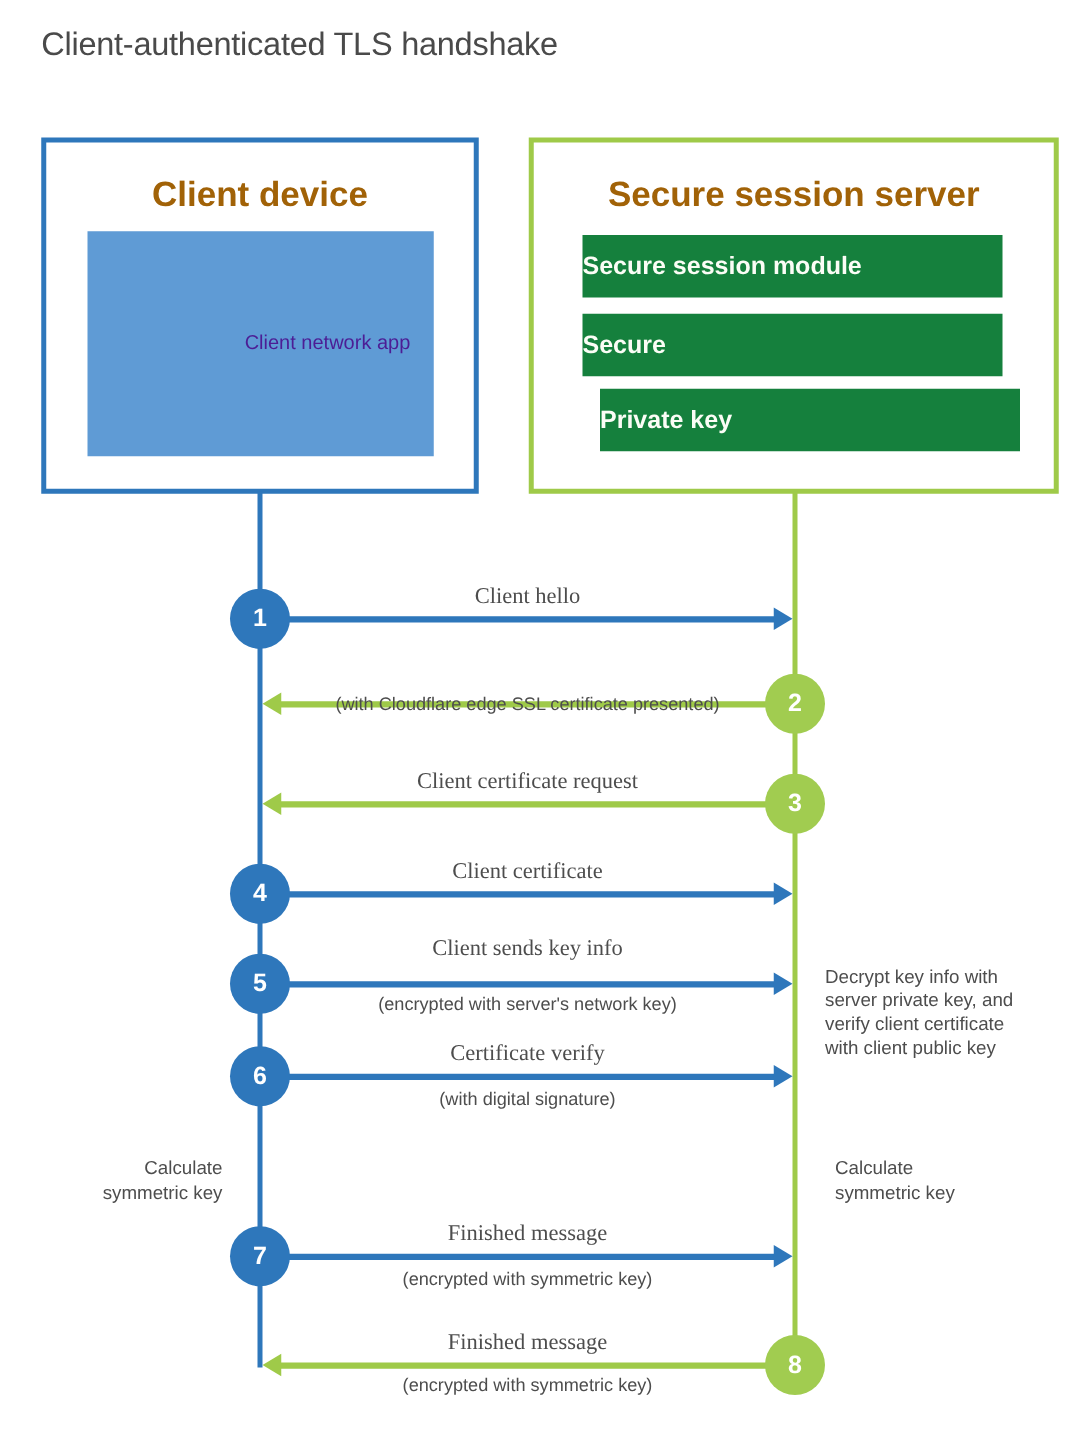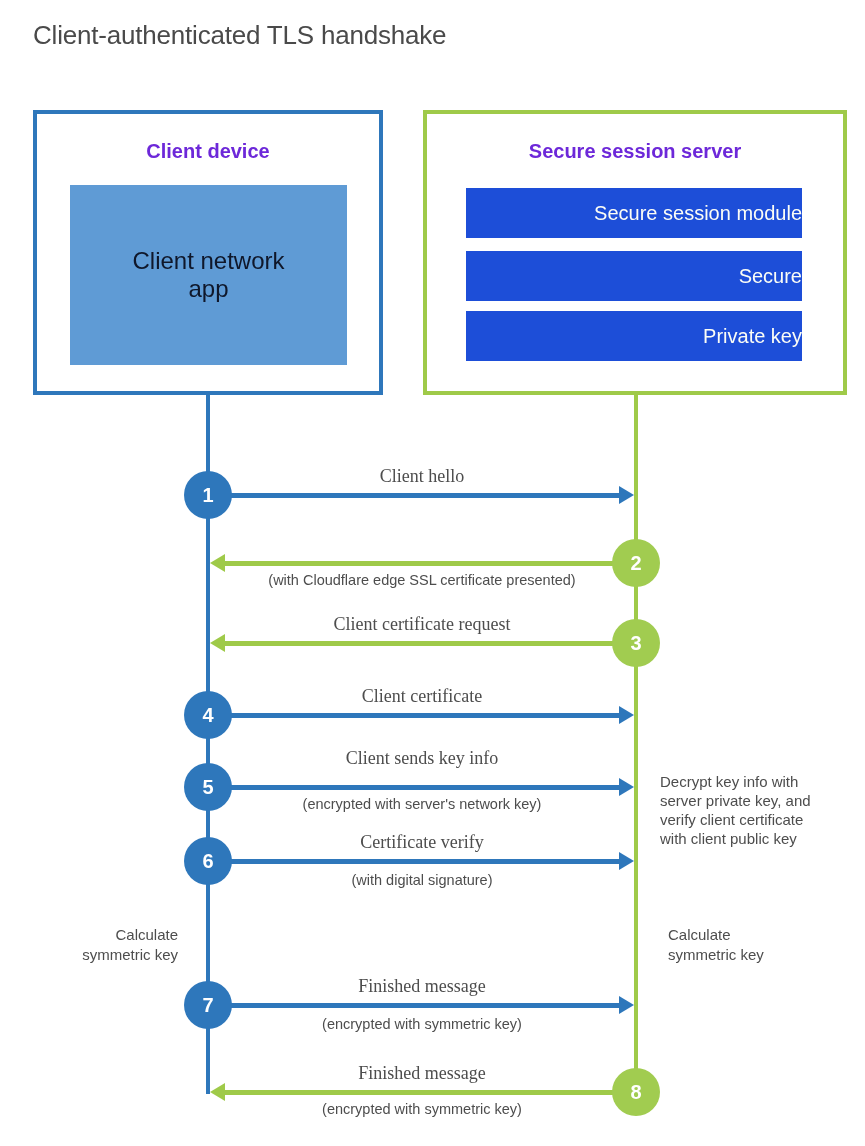--- a/index.html
+++ b/index.html
@@ -8,30 +8,30 @@
 
   
   .page-title{position:absolute;left:33px;top:20px;font-size:26px;font-weight:300;
     color:#4a4a4a;letter-spacing:-0.2px;}
 
   
   .actor-box{position:absolute;top:110px;height:285px;background:#ffffff;
     border:4px solid;box-sizing:border-box;}
   .actor-box.blue{left:33px;width:350px;border-color:#2e77bb;}
   .actor-box.green{left:423px;width:424px;border-color:#9fca49;}
-  .actor-title{margin-top:26px;text-align:center;font-weight:bold;font-size:20px;color:#6d28d9;}
+  .actor-title{margin-top:26px;text-align:center;font-weight:bold;font-size:28px;color:#a16207;}
 
   .client-app{position:absolute;left:70px;top:185px;width:277px;height:180px;
-    background:#5f9bd5;display:flex;align-items:center;justify-content:center;
-    text-align:center;color:#0f172a;font-size:24px;}
+    background:#5f9bd5;display:flex;align-items:center;justify-content:flex-end;
+    text-align:center;color:#4c1d95;font-size:16px;}
   .client-app span{display:inline-block;width:170px;line-height:28px;}
 
-  .server-bar{position:absolute;left:466px;width:336px;height:50px;background:#1d4ed8;
-    display:flex;align-items:center;justify-content:flex-end;color:#fbfdf6;font-size:20px;}
-  .bar-0{top:188px;} .bar-1{top:251px;} .bar-2{top:311px;}
+  .server-bar{position:absolute;left:466px;width:336px;height:50px;background:#15803d;
+    display:flex;align-items:center;justify-content:flex-start;color:#fbfdf6;font-size:20px;font-weight:bold;}
+  .bar-0{top:188px;} .bar-1{top:251px;} .bar-2{top:311px;margin-left:14px;}
 
   
   .lifeline{position:absolute;width:4px;z-index:1;}
   .lifeline.blue{left:206px;top:393px;height:701px;background:#2e77bb;}
   .lifeline.green{left:634px;top:393px;height:699px;background:#9fca49;}
 
   
   .circle{position:absolute;width:48px;height:48px;border-radius:50%;z-index:3;
     display:flex;align-items:center;justify-content:center;
     color:#ffffff;font-size:20px;font-weight:bold;}
@@ -90,21 +90,21 @@
   <div class="lifeline green"></div>
 
   <div class="hline blue" style="top:493px"></div>
   <div class="ah right" style="top:486px"></div>
   <div class="circle blue" style="left:184px;top:471px">1</div>
   <div class="msg-label" style="top:466px">Client hello</div>
 
   <div class="hline green" style="top:561px"></div>
   <div class="ah left" style="top:554px"></div>
   <div class="circle green" style="left:612px;top:539px">2</div>
-  <div class="msg-sub" style="top:572px">(with Cloudflare edge SSL certificate presented)</div>
+  <div class="msg-sub" style="top:556px">(with Cloudflare edge SSL certificate presented)</div>
 
   <div class="hline green" style="top:641px"></div>
   <div class="ah left" style="top:634px"></div>
   <div class="circle green" style="left:612px;top:619px">3</div>
   <div class="msg-label" style="top:614px">Client certificate request</div>
 
   <div class="hline blue" style="top:713px"></div>
   <div class="ah right" style="top:706px"></div>
   <div class="circle blue" style="left:184px;top:691px">4</div>
   <div class="msg-label" style="top:686px">Client certificate</div>

